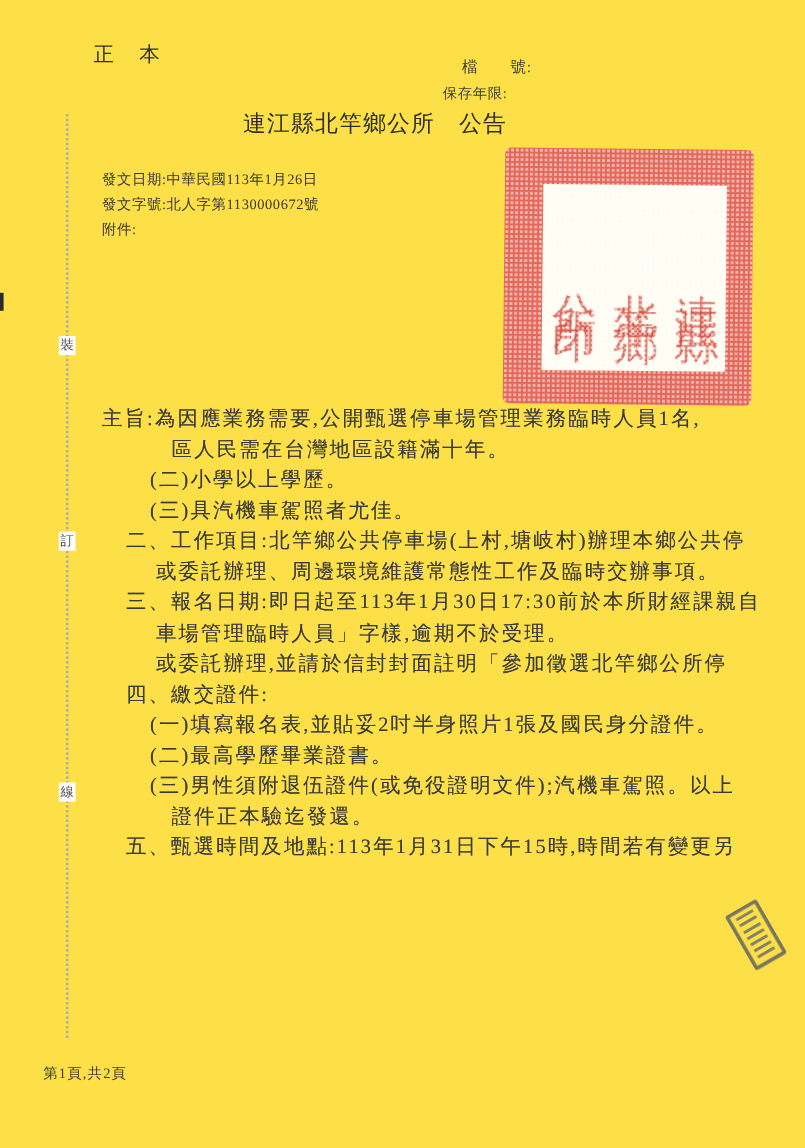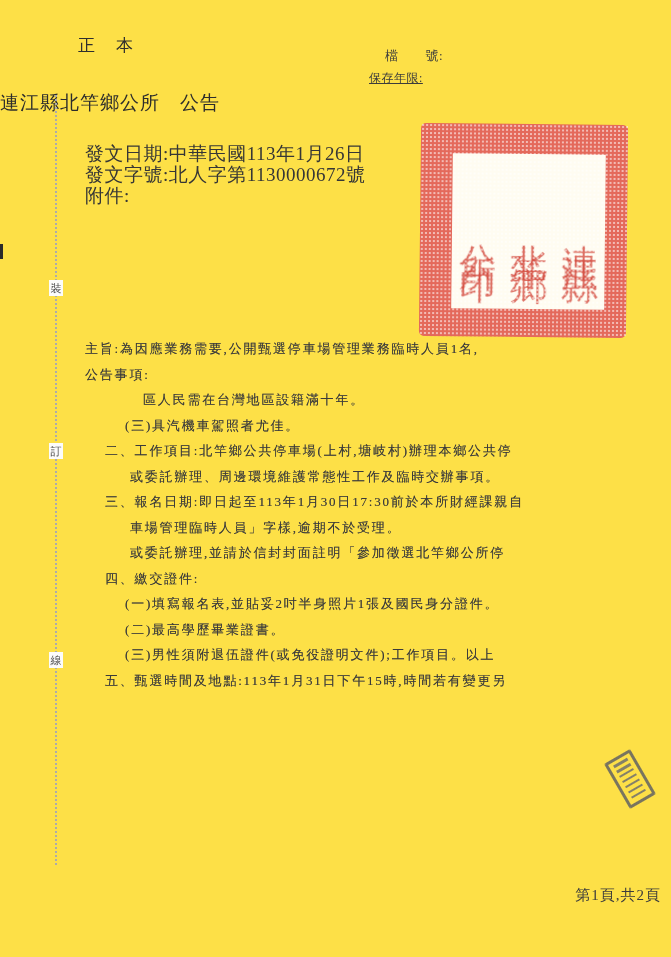--- a/index.html
+++ b/index.html
@@ -13,28 +13,28 @@
   .copy-type{
     position:absolute;left:78px;top:34px;
     font-size:17px;letter-spacing:2px;color:#2e2e2e;
   }
   .file-no{
     position:absolute;left:385px;top:47px;
     font-size:13px;color:#3c3c3c;letter-spacing:.5px;
   }
   .retention{
     position:absolute;left:369px;top:70px;
-    font-size:12px;color:#3c3c3c;letter-spacing:.5px;text-decoration:underline;
+    font-size:12px;color:#3c3c3c;letter-spacing:.5px;
   }
   .doc-title{
     position:absolute;left:0;top:90px;width:625px;
-    text-align:left;font-size:19px;letter-spacing:1px;color:#2c2c2c;
+    text-align:center;font-size:19px;letter-spacing:1px;color:#2c2c2c;
   }
   .meta{
-    position:absolute;left:85px;font-size:19px;letter-spacing:.5px;color:#363636;
+    position:absolute;left:85px;font-size:12px;letter-spacing:.5px;color:#363636;
   }
   .meta.date{top:141px}
   .meta.number{top:162px}
   .meta.attach{top:183px}
 
   
   .binding-line{
     position:absolute;left:55px;top:95px;height:770px;width:0;
     border-left:2px dotted #ababab;
   }
@@ -64,35 +64,35 @@
   }
   .seal-speckle{
     position:absolute;inset:-30px -22px -28px -32px;pointer-events:none;
     background-image:radial-gradient(rgba(255,255,255,.55) 1px,transparent 1.5px);
     background-size:4px 4px;
   }
 
   
   .body-text{
     position:absolute;left:85px;top:336px;width:560px;
-    font-size:13px;line-height:25.5px;letter-spacing:1.8px;
+    font-size:17px;line-height:25.5px;letter-spacing:1.8px;
     color:#3a3a3a;text-shadow:0 0 .4px rgba(70,70,70,.55);
   }
   .ln{white-space:nowrap;}
   .ind0{margin-left:0}
   .ind1{margin-left:50px}
   .ind2{margin-left:20px}
   .ind3{margin-left:40px}
   .ind4{margin-left:45px}
   .ind5{margin-left:58px}
 
   
   .page-footer{
-    position:absolute;left:36px;top:886px;width:625px;text-align:right;
-    font-size:15px;letter-spacing:1px;color:#3c3c3c;font-family:Liberation Serif, serif;
+    position:absolute;left:36px;top:886px;width:625px;text-align:left;
+    font-size:12px;letter-spacing:1px;color:#3c3c3c;font-family:Liberation Serif, serif;
   }
 
   
   .receipt-stamp{
     position:absolute;left:615px;top:753px;width:30px;height:52px;
     box-sizing:border-box;border:3px solid #636363;border-radius:2px;
     transform:rotate(-30deg);opacity:.85;filter:blur(.3px);
   }
   .receipt-stamp .stripes{
     position:absolute;inset:3px 4px;
@@ -128,32 +128,33 @@
     <div class="seal-inner">
       <span class="seal-col">公所印</span>
       <span class="seal-col">北竿鄉</span>
       <span class="seal-col">連江縣</span>
     </div>
     <div class="seal-speckle"></div>
   </div>
 
   <div class="body-text">
     <div class="ln ind0">主旨:為因應業務需要,公開甄選停車場管理業務臨時人員1名,</div>
-    <div class="ln ind0">公告事項:</div>
     <div class="ln ind5">區人民需在台灣地區設籍滿十年。</div>
+    <div class="ln ind3">(二)小學以上學歷。</div>
     <div class="ln ind3">(三)具汽機車駕照者尤佳。</div>
     <div class="ln ind2">二、工作項目:北竿鄉公共停車場(上村,塘岐村)辦理本鄉公共停</div>
     <div class="ln ind4">或委託辦理、周邊環境維護常態性工作及臨時交辦事項。</div>
     <div class="ln ind2">三、報名日期:即日起至113年1月30日17:30前於本所財經課親自</div>
     <div class="ln ind4">車場管理臨時人員」字樣,逾期不於受理。</div>
     <div class="ln ind4">或委託辦理,並請於信封封面註明「參加徵選北竿鄉公所停</div>
     <div class="ln ind2">四、繳交證件:</div>
     <div class="ln ind3">(一)填寫報名表,並貼妥2吋半身照片1張及國民身分證件。</div>
     <div class="ln ind3">(二)最高學歷畢業證書。</div>
-    <div class="ln ind3">(三)男性須附退伍證件(或免役證明文件);工作項目。以上</div>
+    <div class="ln ind3">(三)男性須附退伍證件(或免役證明文件);汽機車駕照。以上</div>
+    <div class="ln ind5">證件正本驗迄發還。</div>
     <div class="ln ind2">五、甄選時間及地點:113年1月31日下午15時,時間若有變更另</div>
   </div>
 
   <div class="page-footer">第1頁,共2頁</div>
 
   <div class="receipt-stamp">
     <div class="stripes"></div>
   </div>
 
   <div class="scan-artifact"></div>

